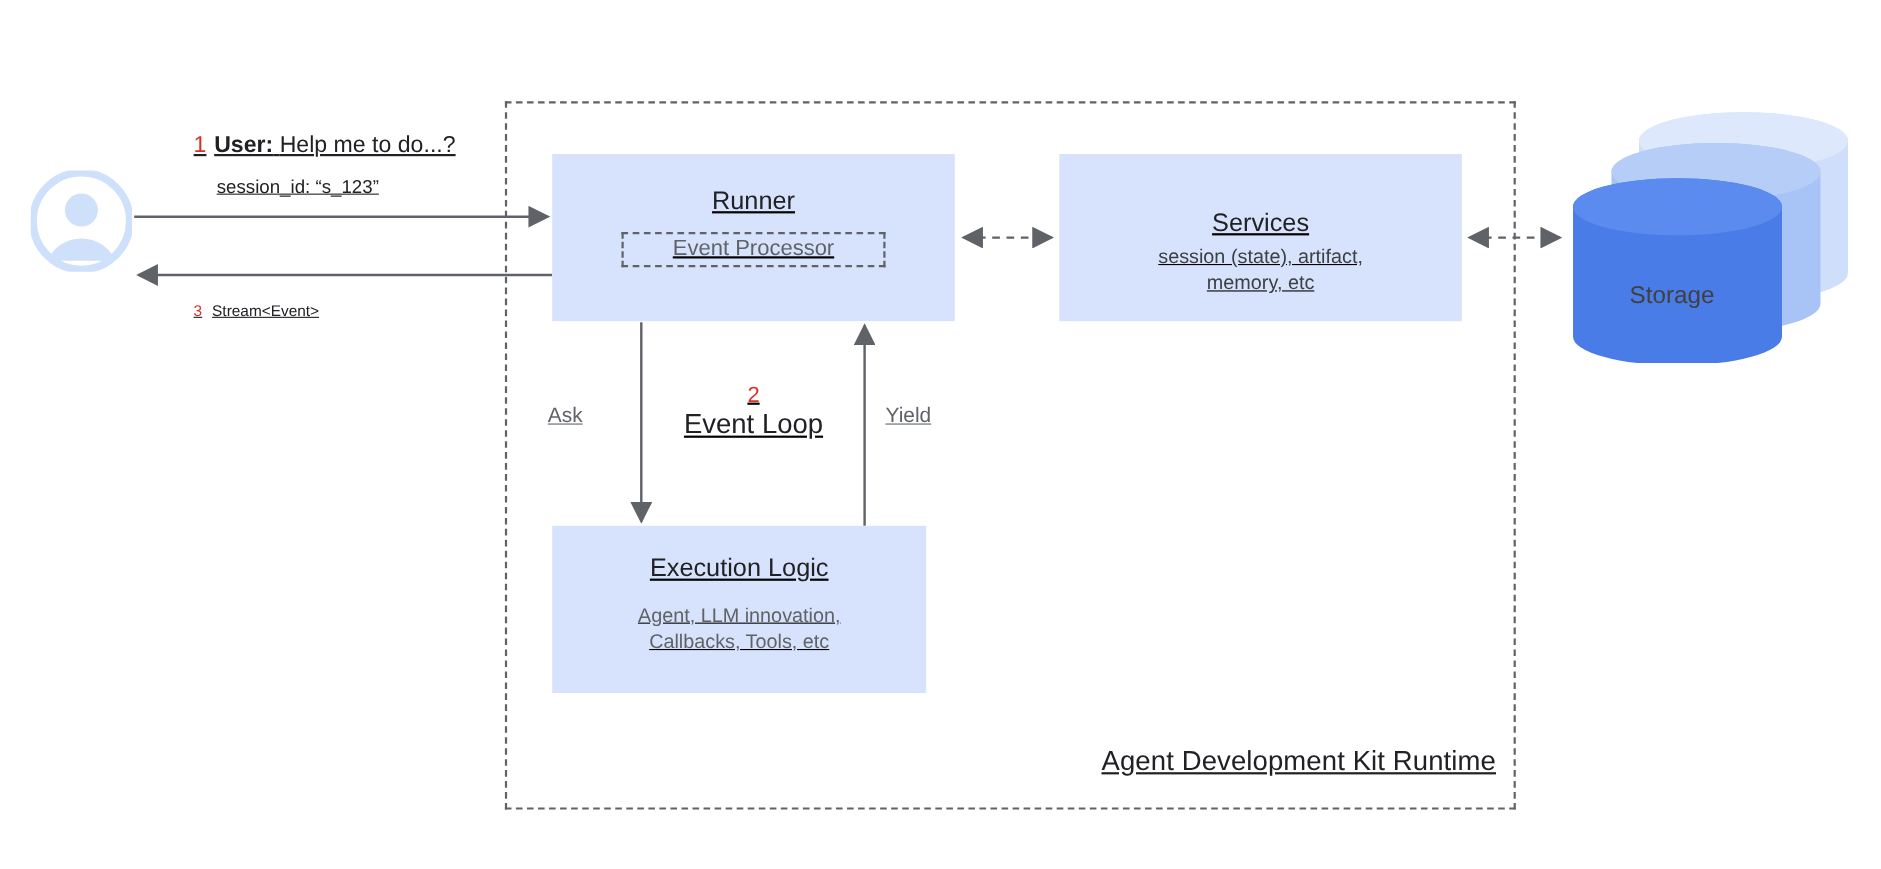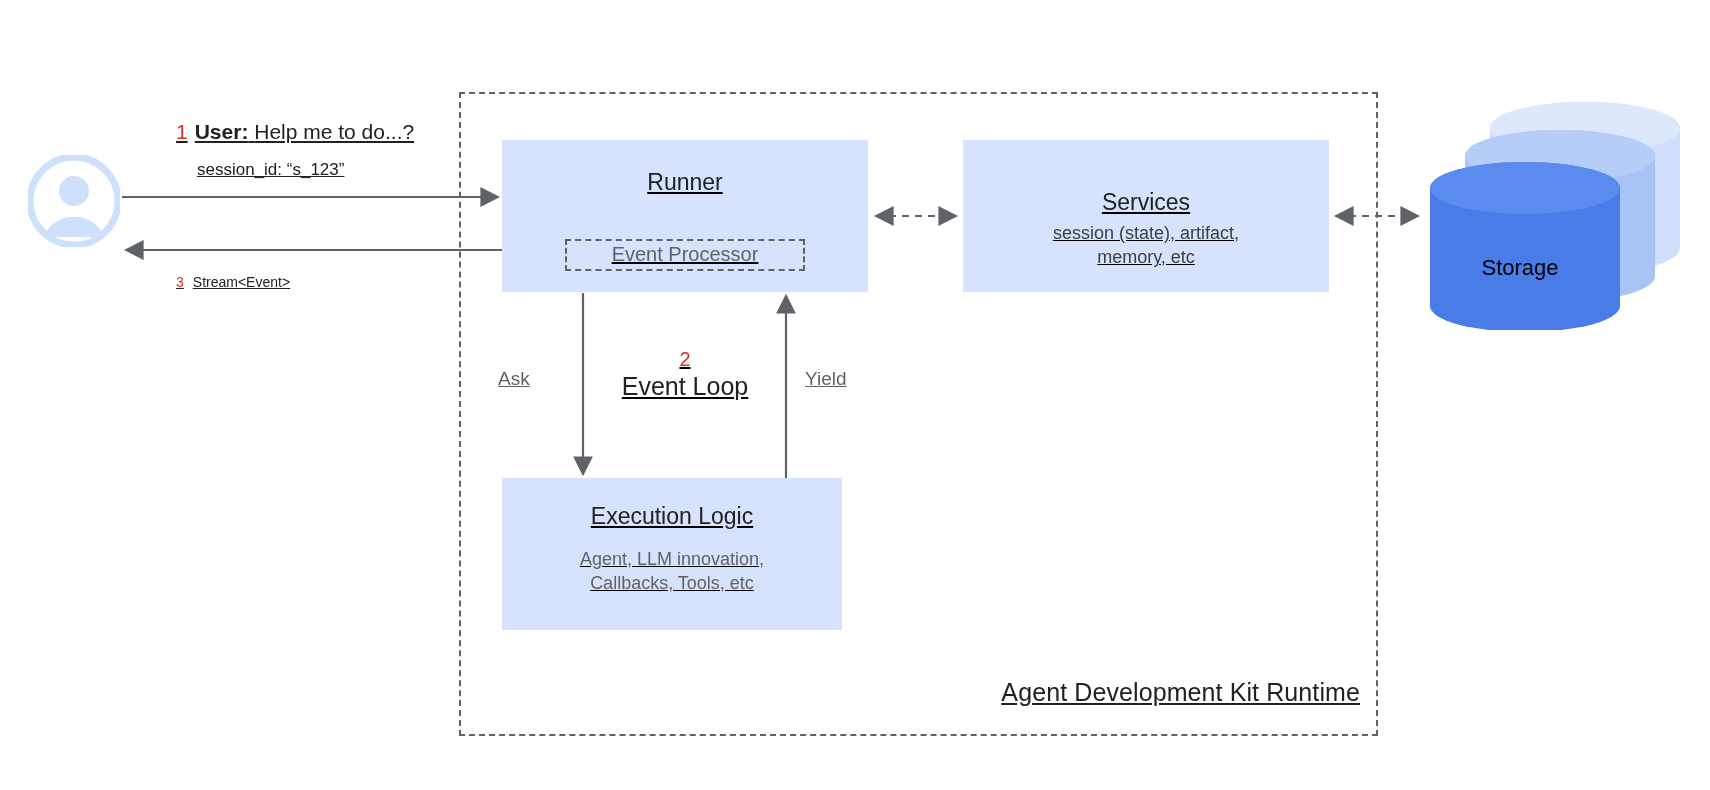--- a/index.html
+++ b/index.html
@@ -63,21 +63,20 @@
     text-align: center;
     margin-top: 4px;
     white-space: pre-line;
   }
   .box-sub.muted { color: #5f6368; }
 
   #runner-box {
     left: 502px; top: 140px; width: 366px; height: 152px;
     justify-content: flex-start;
     padding-top: 28px;
-    gap: 28px;
   }
   #event-processor {
     margin-top: 14px;
     width: 240px;
     height: 32px;
     border: 2px dashed #5f6368;
     box-sizing: border-box;
     display: flex;
     align-items: center;
     justify-content: center;
@@ -136,21 +135,21 @@
     font-size: 14px; color: #202124; white-space: nowrap;
   }
   #resp-line .num { color: #d93025; margin-right: 9px; }
 
   
   #storage-group { left: 1420px; top: 100px; width: 270px; height: 230px; }
   #storage-label {
     position: absolute;
     left: 0; top: 155px; width: 200px;
     text-align: center;
-    color: #000000;
+    color: #404040;
     font-size: 22px;
     pointer-events: none;
   }
 
   svg.overlay { position: absolute; left: 0; top: 0; }
 </style>
 </head>
 <body>
 
 <div id="canvas">

